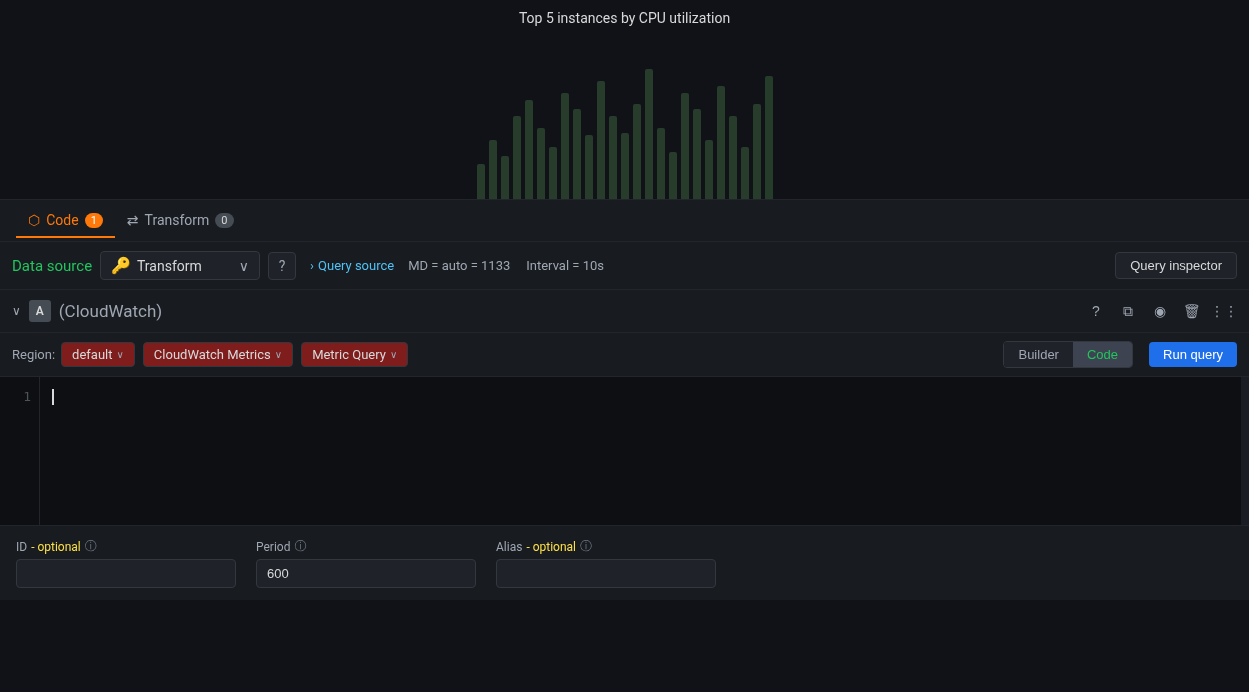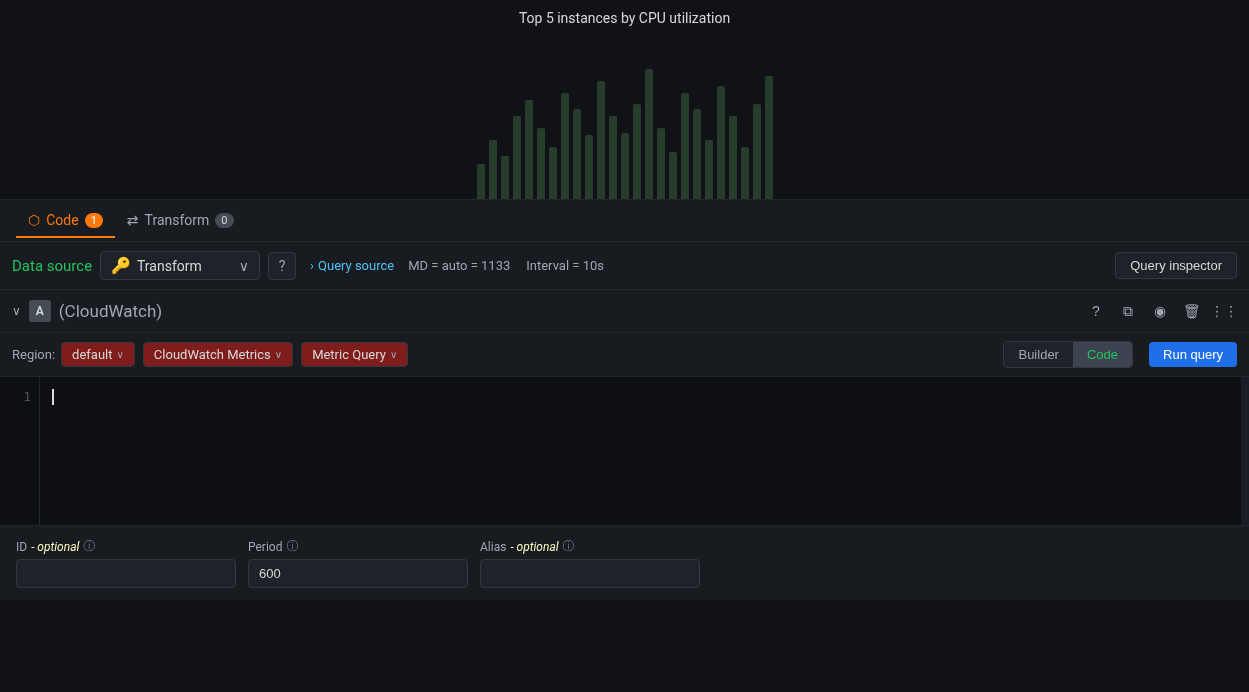--- a/index.html
+++ b/index.html
@@ -329,37 +329,36 @@
       width: 8px;
       background: #1a1d23;
     }
 
     
     .bottom-fields {
       background: #181b1f;
       display: flex;
       align-items: flex-start;
       padding: 12px 16px;
-      gap: 12px;
+      gap: 20px;
     }
     .field-group {
       display: flex;
       flex-direction: column;
       gap: 4px;
     }
     .field-label {
       color: #9fa7b3;
       font-size: 12px;
       display: flex;
       align-items: center;
       gap: 4px;
     }
     .field-label .optional {
-      color: #fef9c3;
-      font-style: italic;
+      color: #fde047;
     }
     .field-input {
       background: #1f2329;
       border: 1px solid #33383e;
       border-radius: 4px;
       padding: 6px 10px;
       color: #d8d9da;
       font-size: 13px;
       width: 220px;
       outline: none;

